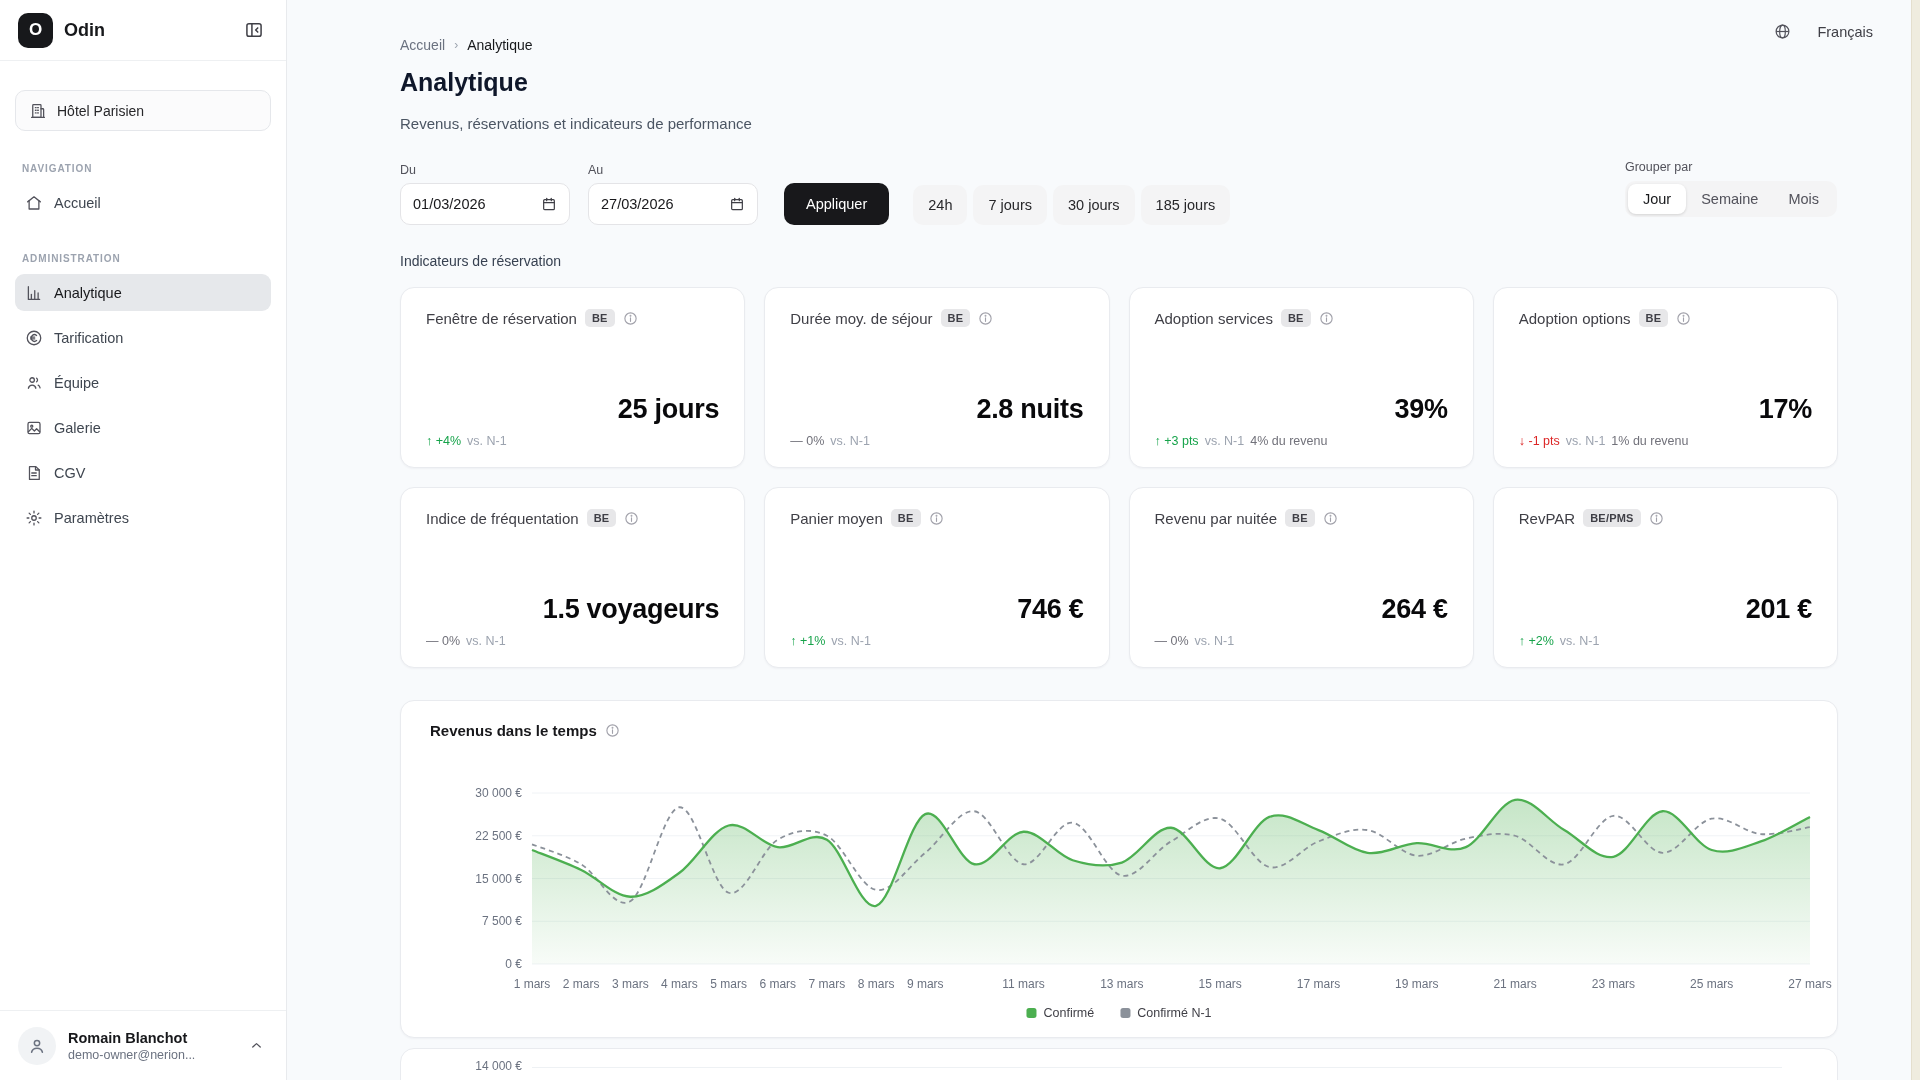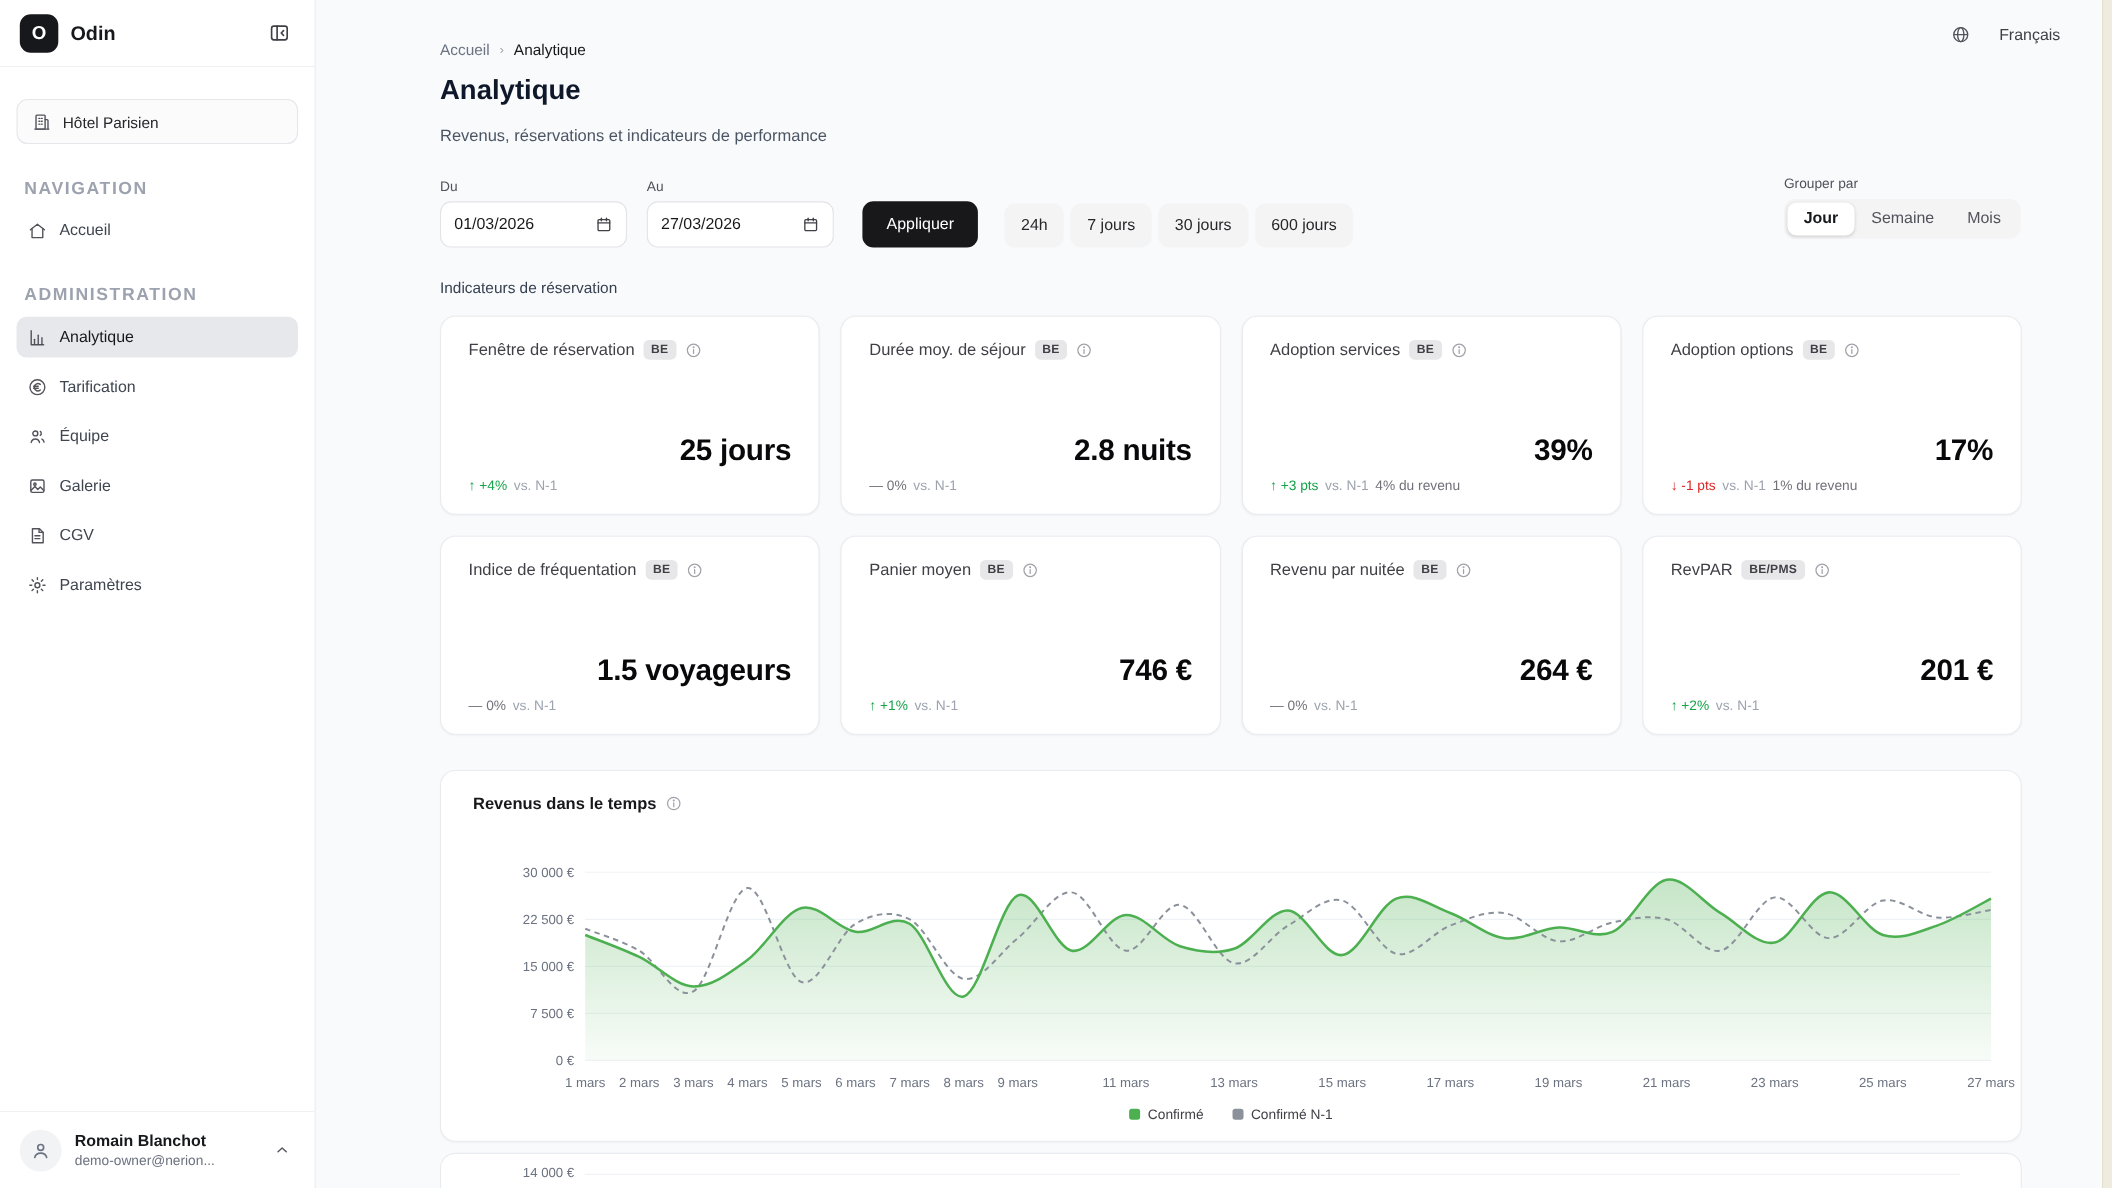--- a/index.html
+++ b/index.html
@@ -9,21 +9,21 @@
   .screen { position:absolute; inset:0; }
 
   
   .sidebar { position:absolute; left:0; top:0; width:287px; height:1080px; background:#ffffff; border-right:1px solid #e8eaed; }
   .side-header { height:61px; display:flex; align-items:center; padding:0 22px 0 18px; border-bottom:1px solid #eef0f2; }
   .logo-box { width:35px; height:35px; background:#17181b; border-radius:10px; color:#fff; font-weight:bold; font-size:17px; display:flex; align-items:center; justify-content:center; }
   .logo-name { font-size:18px; font-weight:bold; margin-left:11px; color:#17181b; flex:1; }
   .collapse-btn { color:#3f3f46; cursor:pointer; display:flex; }
   .hotel-select { margin:29px 15px 0 15px; height:41px; border:1px solid #e5e7eb; background:#fbfbfc; border-radius:10px; display:flex; align-items:center; gap:10px; padding:0 13px; font-size:14px; color:#27272a; cursor:pointer; }
   .nav-wrap { padding:0 15px; }
-  .nav-label { font-size:16px; font-weight:600; letter-spacing:.09em; color:#9ca3af; margin:32px 0 10px 7px; }
+  .nav-label { font-size:10px; font-weight:600; letter-spacing:.09em; color:#9ca3af; margin:32px 0 10px 7px; }
   .nav-item { height:37px; display:flex; align-items:center; gap:11px; padding:0 10px; border-radius:9px; font-size:14.5px; color:#3f4650; cursor:pointer; margin-bottom:8px; }
   .nav-item .nicon { display:flex; color:#52525b; }
   .nav-item.active { background:#e6e8eb; color:#17181b; font-weight:500; }
   .user-footer { position:absolute; left:0; bottom:0; width:100%; height:70px; border-top:1px solid #eef0f2; display:flex; align-items:center; padding:0 22px 0 18px; gap:12px; cursor:pointer; }
   .avatar { width:38px; height:38px; border-radius:50%; background:#f1f3f5; display:flex; align-items:center; justify-content:center; color:#6b7280; }
   .user-meta { flex:1; min-width:0; }
   .user-name { font-size:14.5px; font-weight:bold; color:#17181b; }
   .user-email { font-size:12.5px; color:#6b7280; margin-top:2px; white-space:nowrap; overflow:hidden; }
   .chev-up { color:#52525b; display:flex; }
 
@@ -42,21 +42,21 @@
   .f-row { display:flex; gap:18px; align-items:flex-end; }
   .f-col { display:flex; flex-direction:column; }
   .date-input { width:170px; height:42px; border:1px solid #e4e4e7; border-radius:10px; background:#fff; display:flex; align-items:center; justify-content:space-between; padding:0 12px; font-size:14.5px; color:#18181b; cursor:text; }
   .date-input .cal { color:#3f3f46; display:flex; }
   .apply-btn { height:42px; padding:0 22px; background:#18181b; color:#fff; border:none; border-radius:10px; font-size:14.5px; font-weight:500; margin-left:8px; cursor:pointer; font-family:inherit; }
   .quick-btn { height:40px; padding:0 15px; background:#f4f4f5; color:#27272a; border:none; border-radius:10px; font-size:14.5px; margin-left:6px; cursor:pointer; font-family:inherit; }
   .group-wrap { position:absolute; right:83px; top:160px; }
   .group-label { font-size:12.5px; color:#52525b; margin-bottom:7px; }
   .seg { display:inline-flex; background:#f4f4f5; border-radius:10px; padding:3px; }
   .seg-opt { padding:7px 15px; font-size:14.5px; color:#52525b; border-radius:8px; cursor:pointer; }
-  .seg-opt.active { background:#fff; color:#17181b; font-weight:700; box-shadow:0 1px 3px rgba(0,0,0,.14); }
+  .seg-opt.active { background:#fff; color:#17181b; font-weight:400; box-shadow:0 1px 3px rgba(0,0,0,.14); }
 
   
   .kpi-title { position:absolute; left:113px; top:253px; font-size:14px; font-weight:500; color:#374151; }
   .kpi-grid { position:absolute; left:113px; top:287px; width:1438px; display:grid; grid-template-columns:repeat(4,1fr); gap:19px 19px; }
   .card { background:#fff; border:1px solid #e9ebef; border-radius:14px; height:181px; padding:21px 25px 19px 25px; box-shadow:0 1px 2px rgba(16,24,40,.04); display:flex; flex-direction:column;text-align:right; }
   .card-head { display:flex; align-items:center; gap:8px; }
   .card-title { font-size:15px; color:#3f3f46; }
   .badge { background:#e7e7e9; color:#3f3f46; font-size:11px; font-weight:bold; padding:3px 7px; border-radius:5px; letter-spacing:.02em; }
   .info-i { color:#a1a1aa; display:flex; }
   .card-value { margin-top:auto; font-size:27px; font-weight:bold; color:#09090b; letter-spacing:-.01em; }
@@ -255,21 +255,21 @@
                   <line x1="4" y1="10" x2="20" y2="10"></line>
                 </svg>
             </span>
           </div>
         </div>
         <button class="apply-btn">Appliquer</button>
         <span id="quick-ranges" style="display:flex">
             <button class="quick-btn">24h</button>
             <button class="quick-btn">7 jours</button>
             <button class="quick-btn">30 jours</button>
-            <button class="quick-btn">600 jours</button>
+            <button class="quick-btn">185 jours</button>
           </span>
       </div>
     </div>
 
     <div class="group-wrap">
       <div class="group-label">Grouper par</div>
       <div class="seg" id="seg-group">
           <div class="seg-opt active">Jour</div>
           <div class="seg-opt">Semaine</div>
           <div class="seg-opt">Mois</div>

